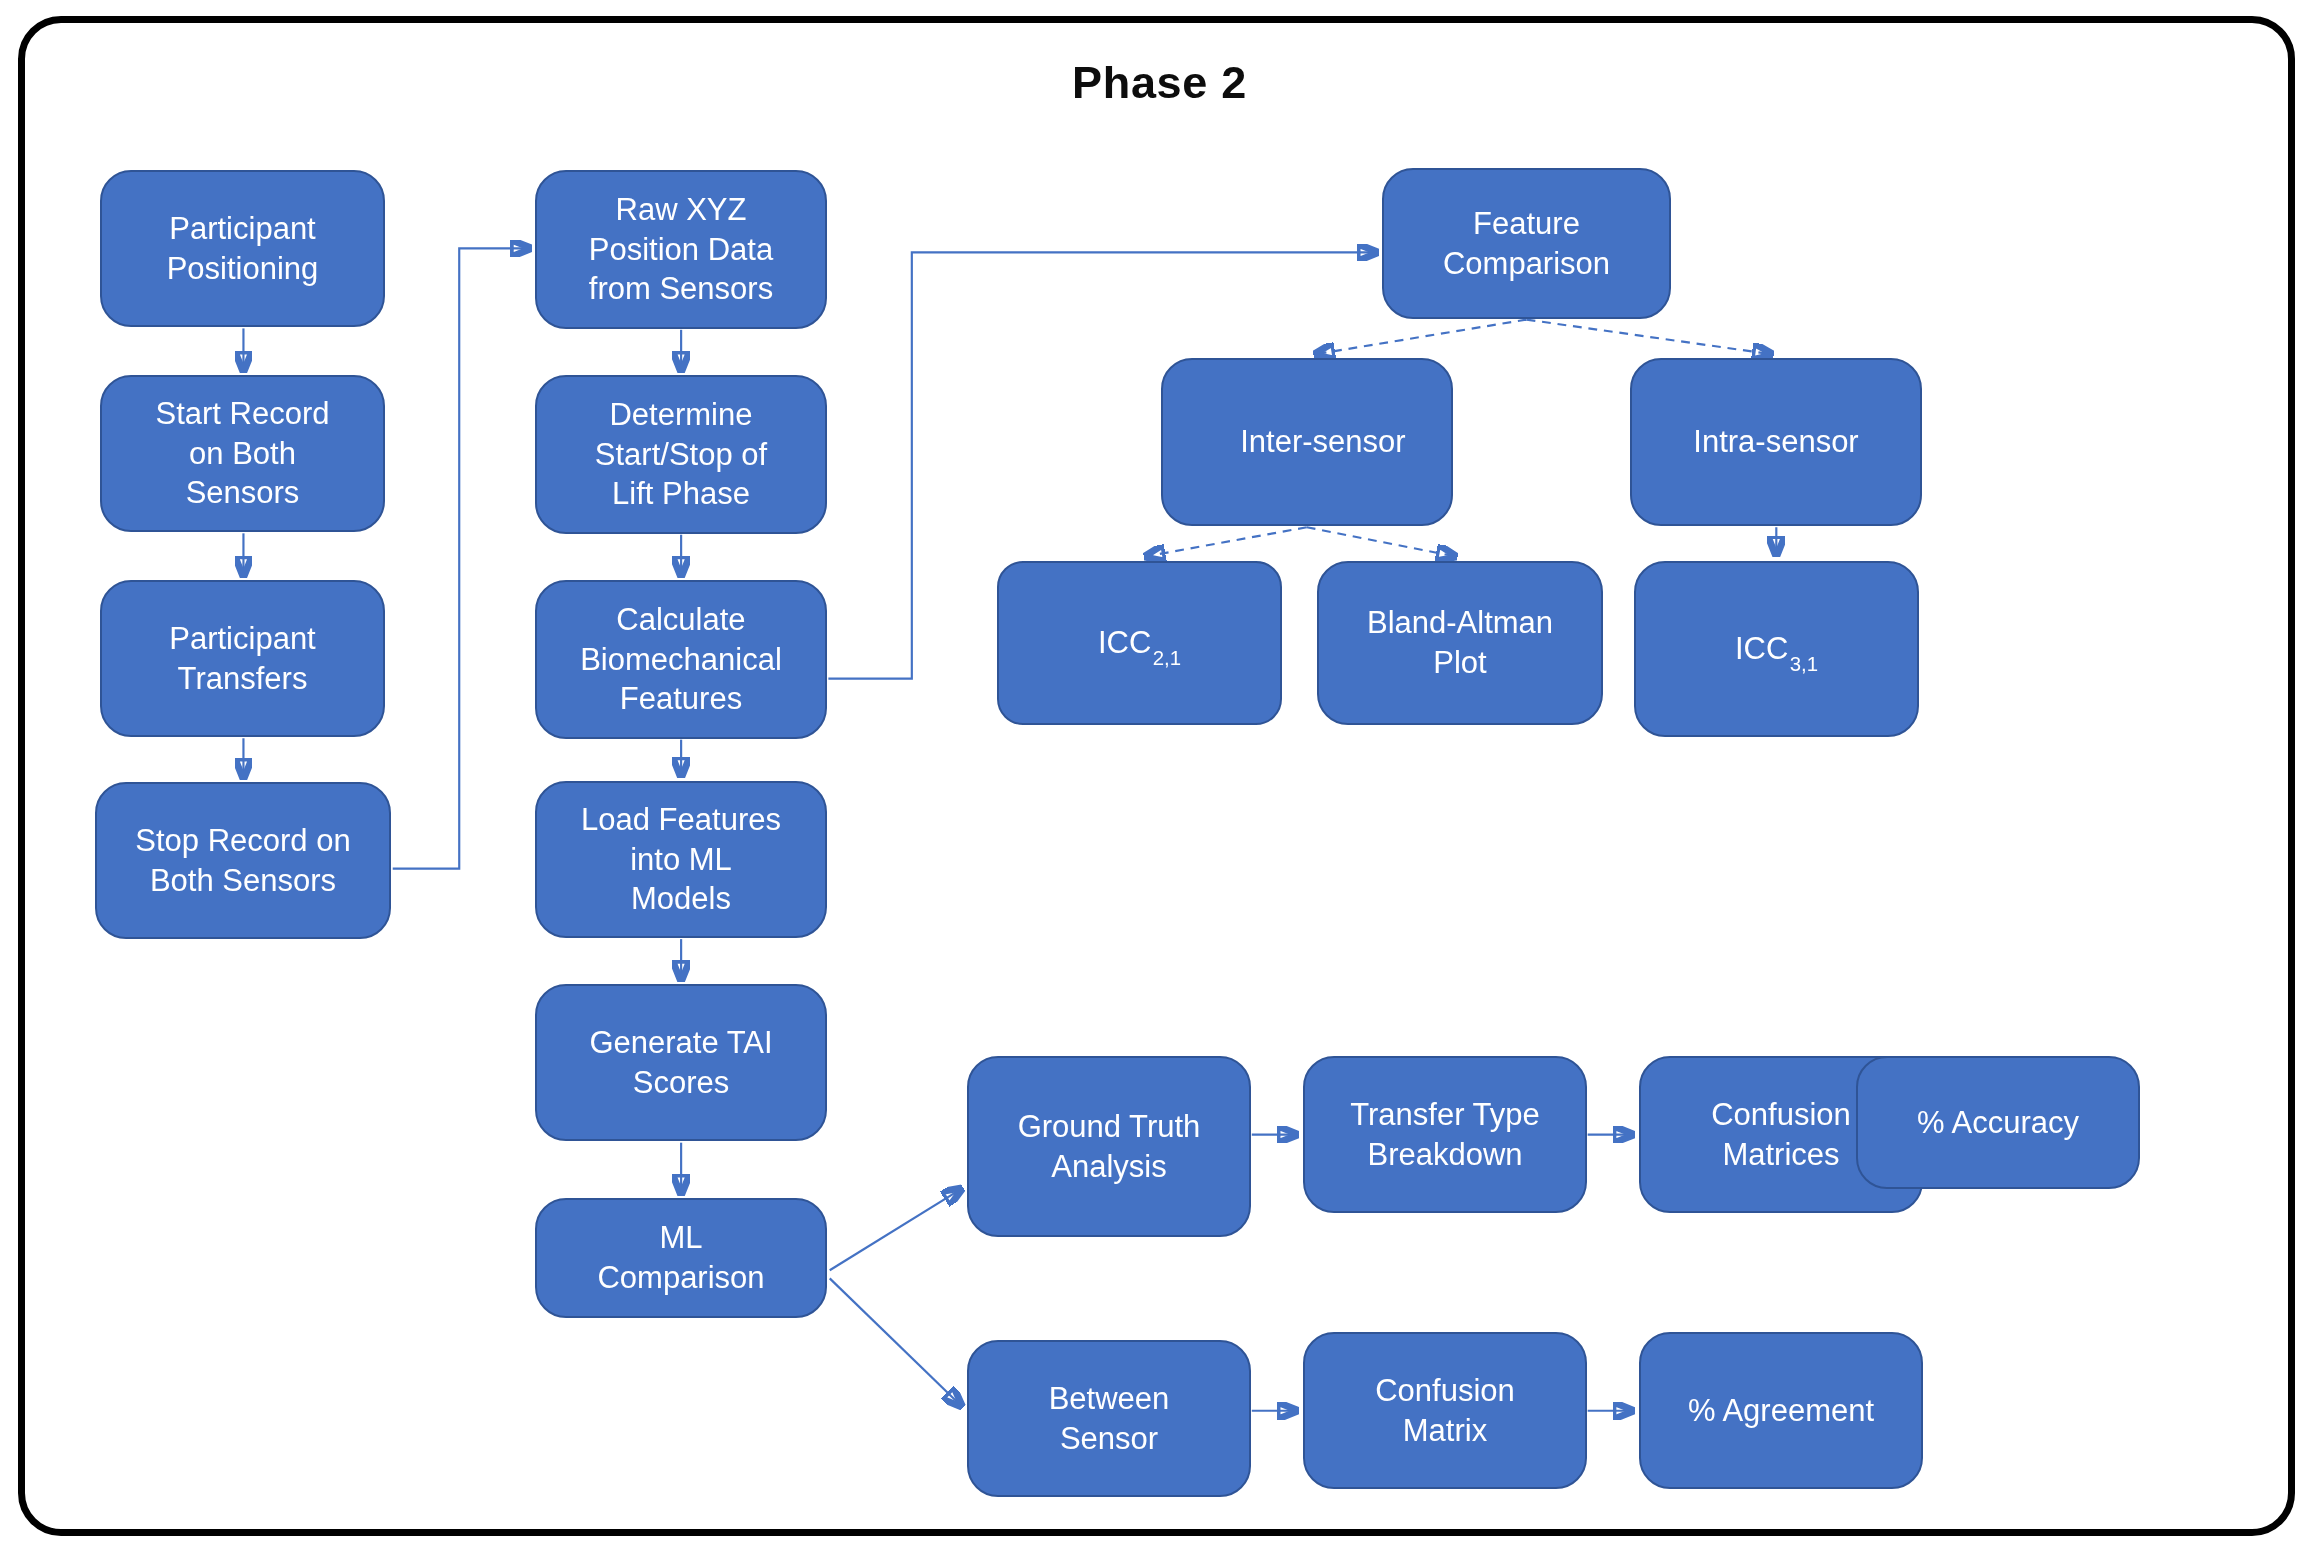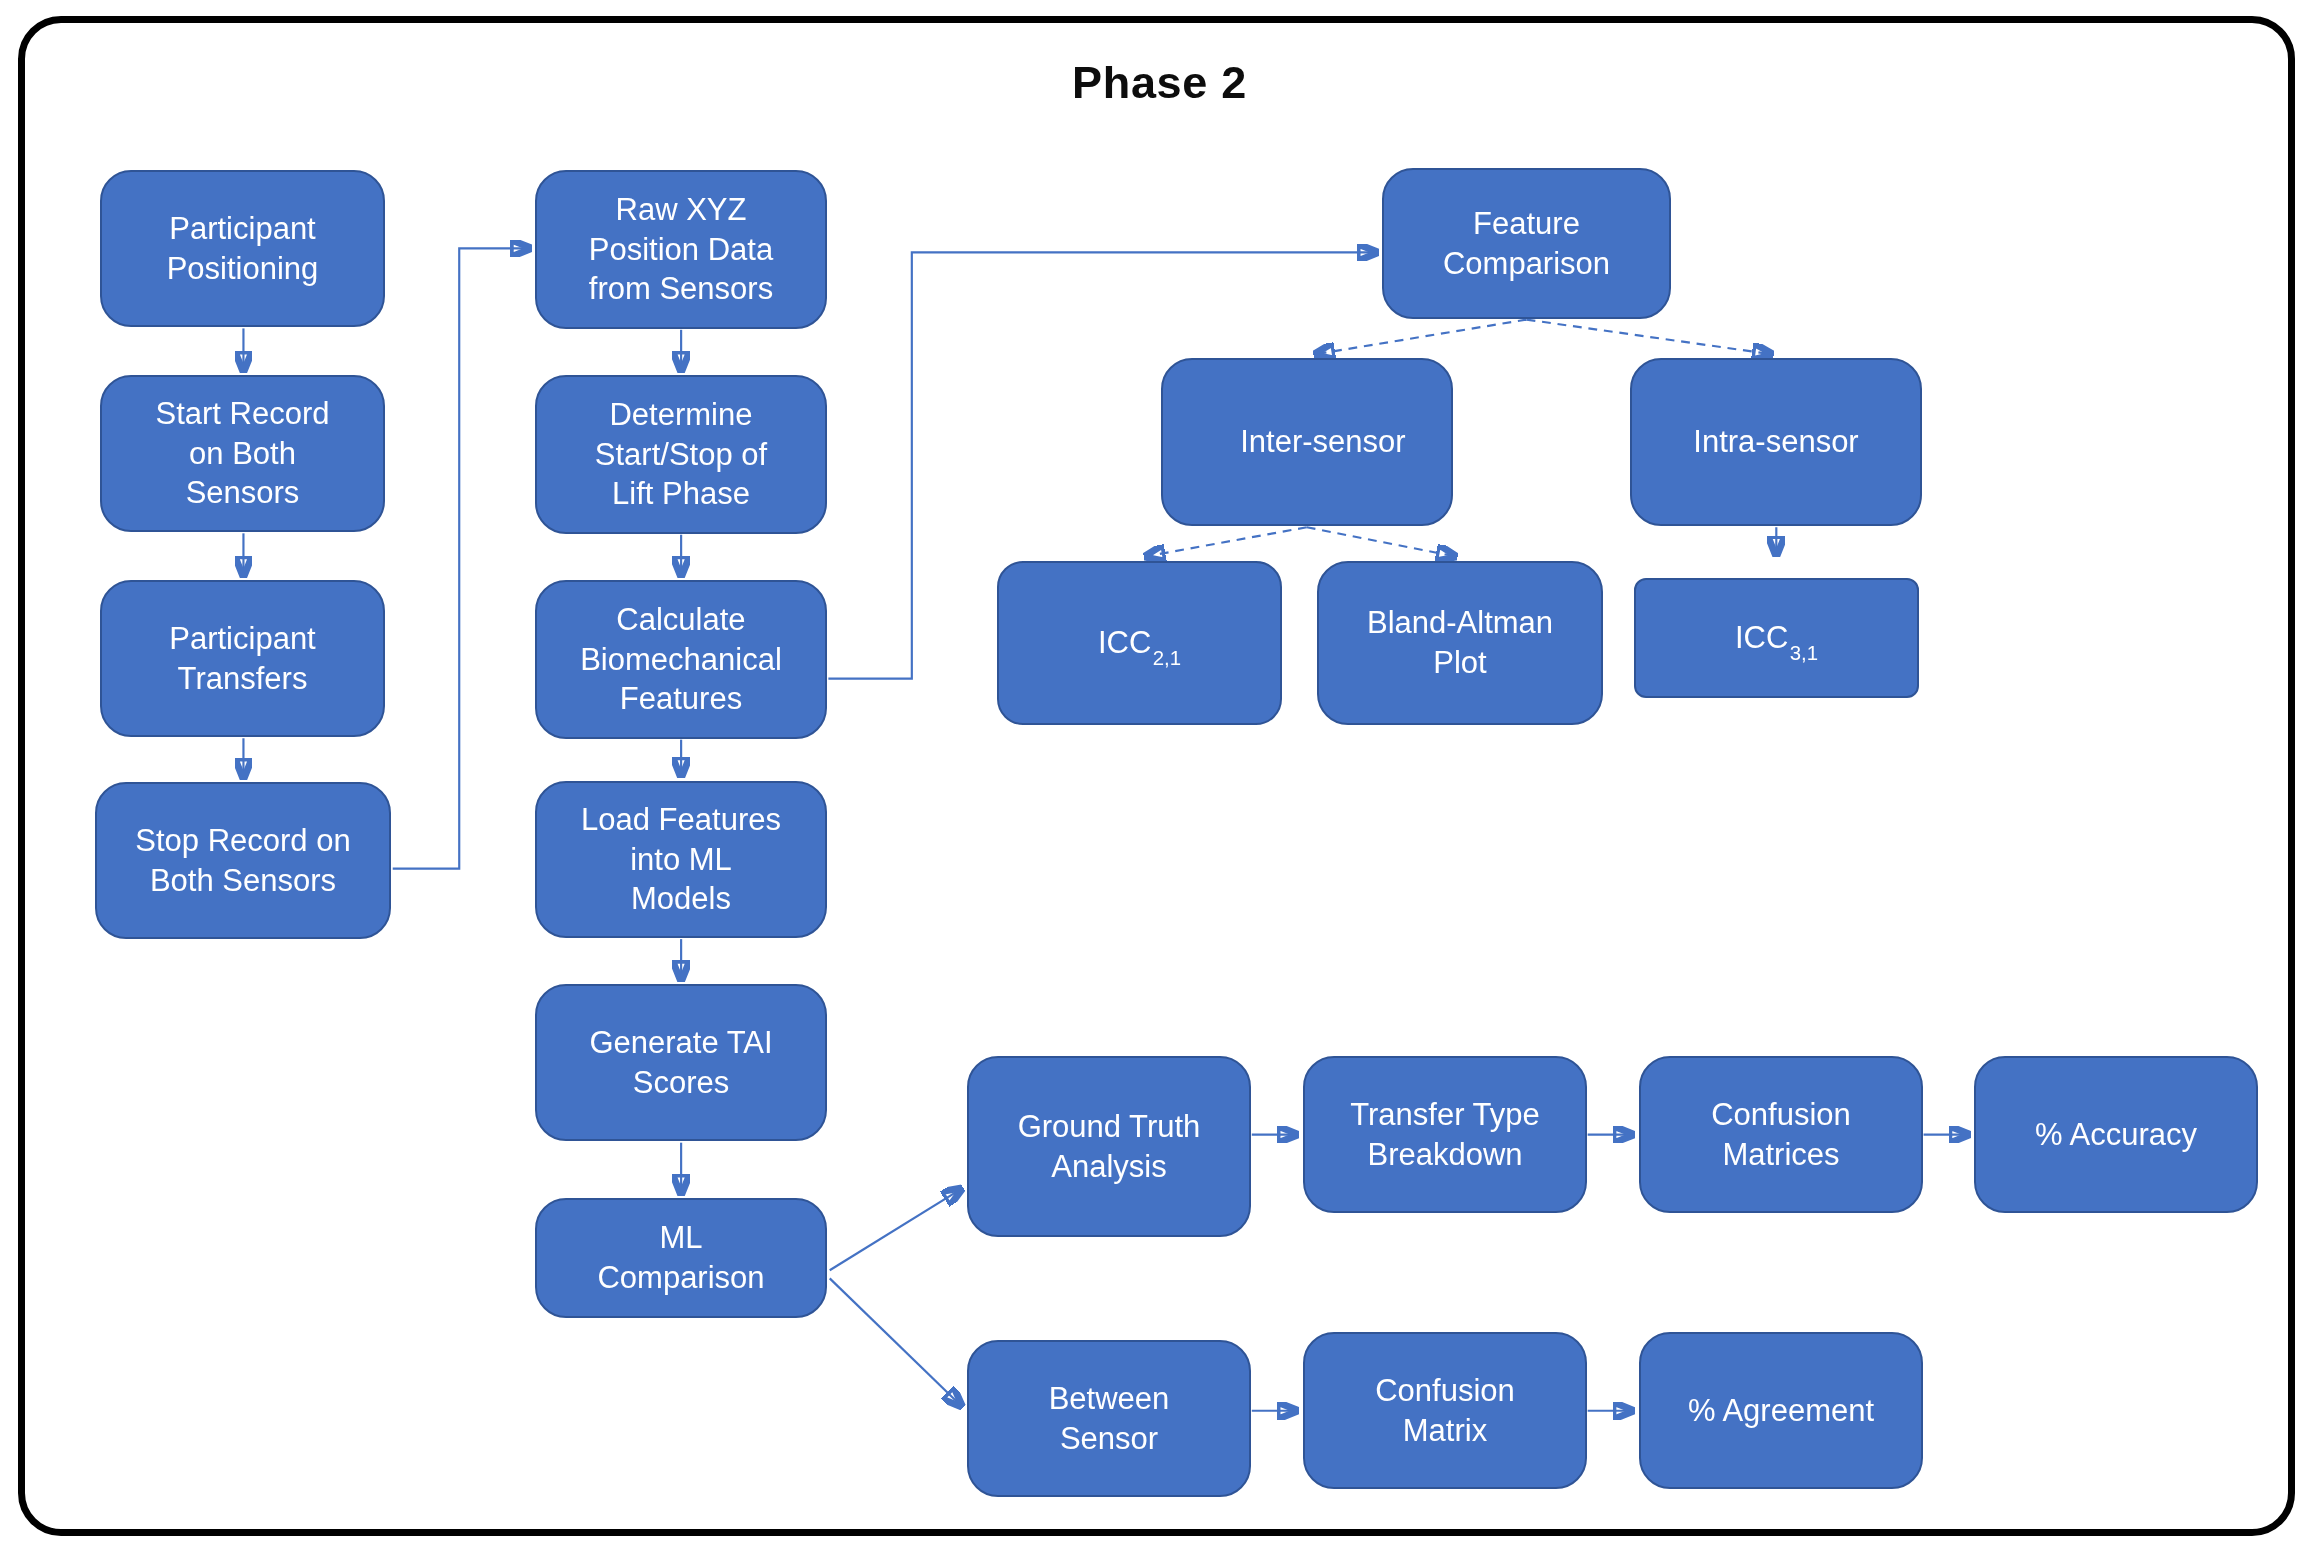--- a/index.html
+++ b/index.html
@@ -71,25 +71,25 @@
   .n-determine-startstop{left:535px;top:375px;width:292px;height:159px;}
   .n-calc-biomech{left:535px;top:580px;width:292px;height:159px;}
   .n-load-features{left:535px;top:781px;width:292px;height:157px;}
   .n-generate-tai{left:535px;top:984px;width:292px;height:157px;}
   .n-ml-comparison{left:535px;top:1198px;width:292px;height:120px;}
   .n-feature-comparison{left:1382px;top:168px;width:289px;height:151px;}
   .n-inter-sensor{left:1161px;top:358px;width:292px;height:168px;padding-left:44px;}
   .n-intra-sensor{left:1630px;top:358px;width:292px;height:168px;}
   .n-icc21{left:997px;top:561px;width:285px;height:164px;border-radius:26px;}
   .n-bland-altman{left:1317px;top:561px;width:286px;height:164px;}
-  .n-icc31{left:1634px;top:578px;width:285px;height:120px;border-radius:12px;}
+  .n-icc31{left:1634px;top:561px;width:285px;height:176px;}
   .n-ground-truth{left:967px;top:1056px;width:284px;height:181px;}
   .n-transfer-type{left:1303px;top:1056px;width:284px;height:157px;}
   .n-confusion-matrices{left:1639px;top:1056px;width:284px;height:157px;}
-  .n-pct-accuracy{left:1974px;top:1056px;width:284px;height:157px;}
+  .n-pct-accuracy{left:1856px;top:1056px;width:284px;height:133px;}
   .n-between-sensor{left:967px;top:1332px;width:284px;height:157px;margin-top:8px;}
   .n-confusion-matrix{left:1303px;top:1332px;width:284px;height:157px;}
   .n-pct-agreement{left:1639px;top:1332px;width:284px;height:157px;}
 </style>
 </head>
 <body>
 
 <div class="canvas">
 
   <div class="frame"></div>

